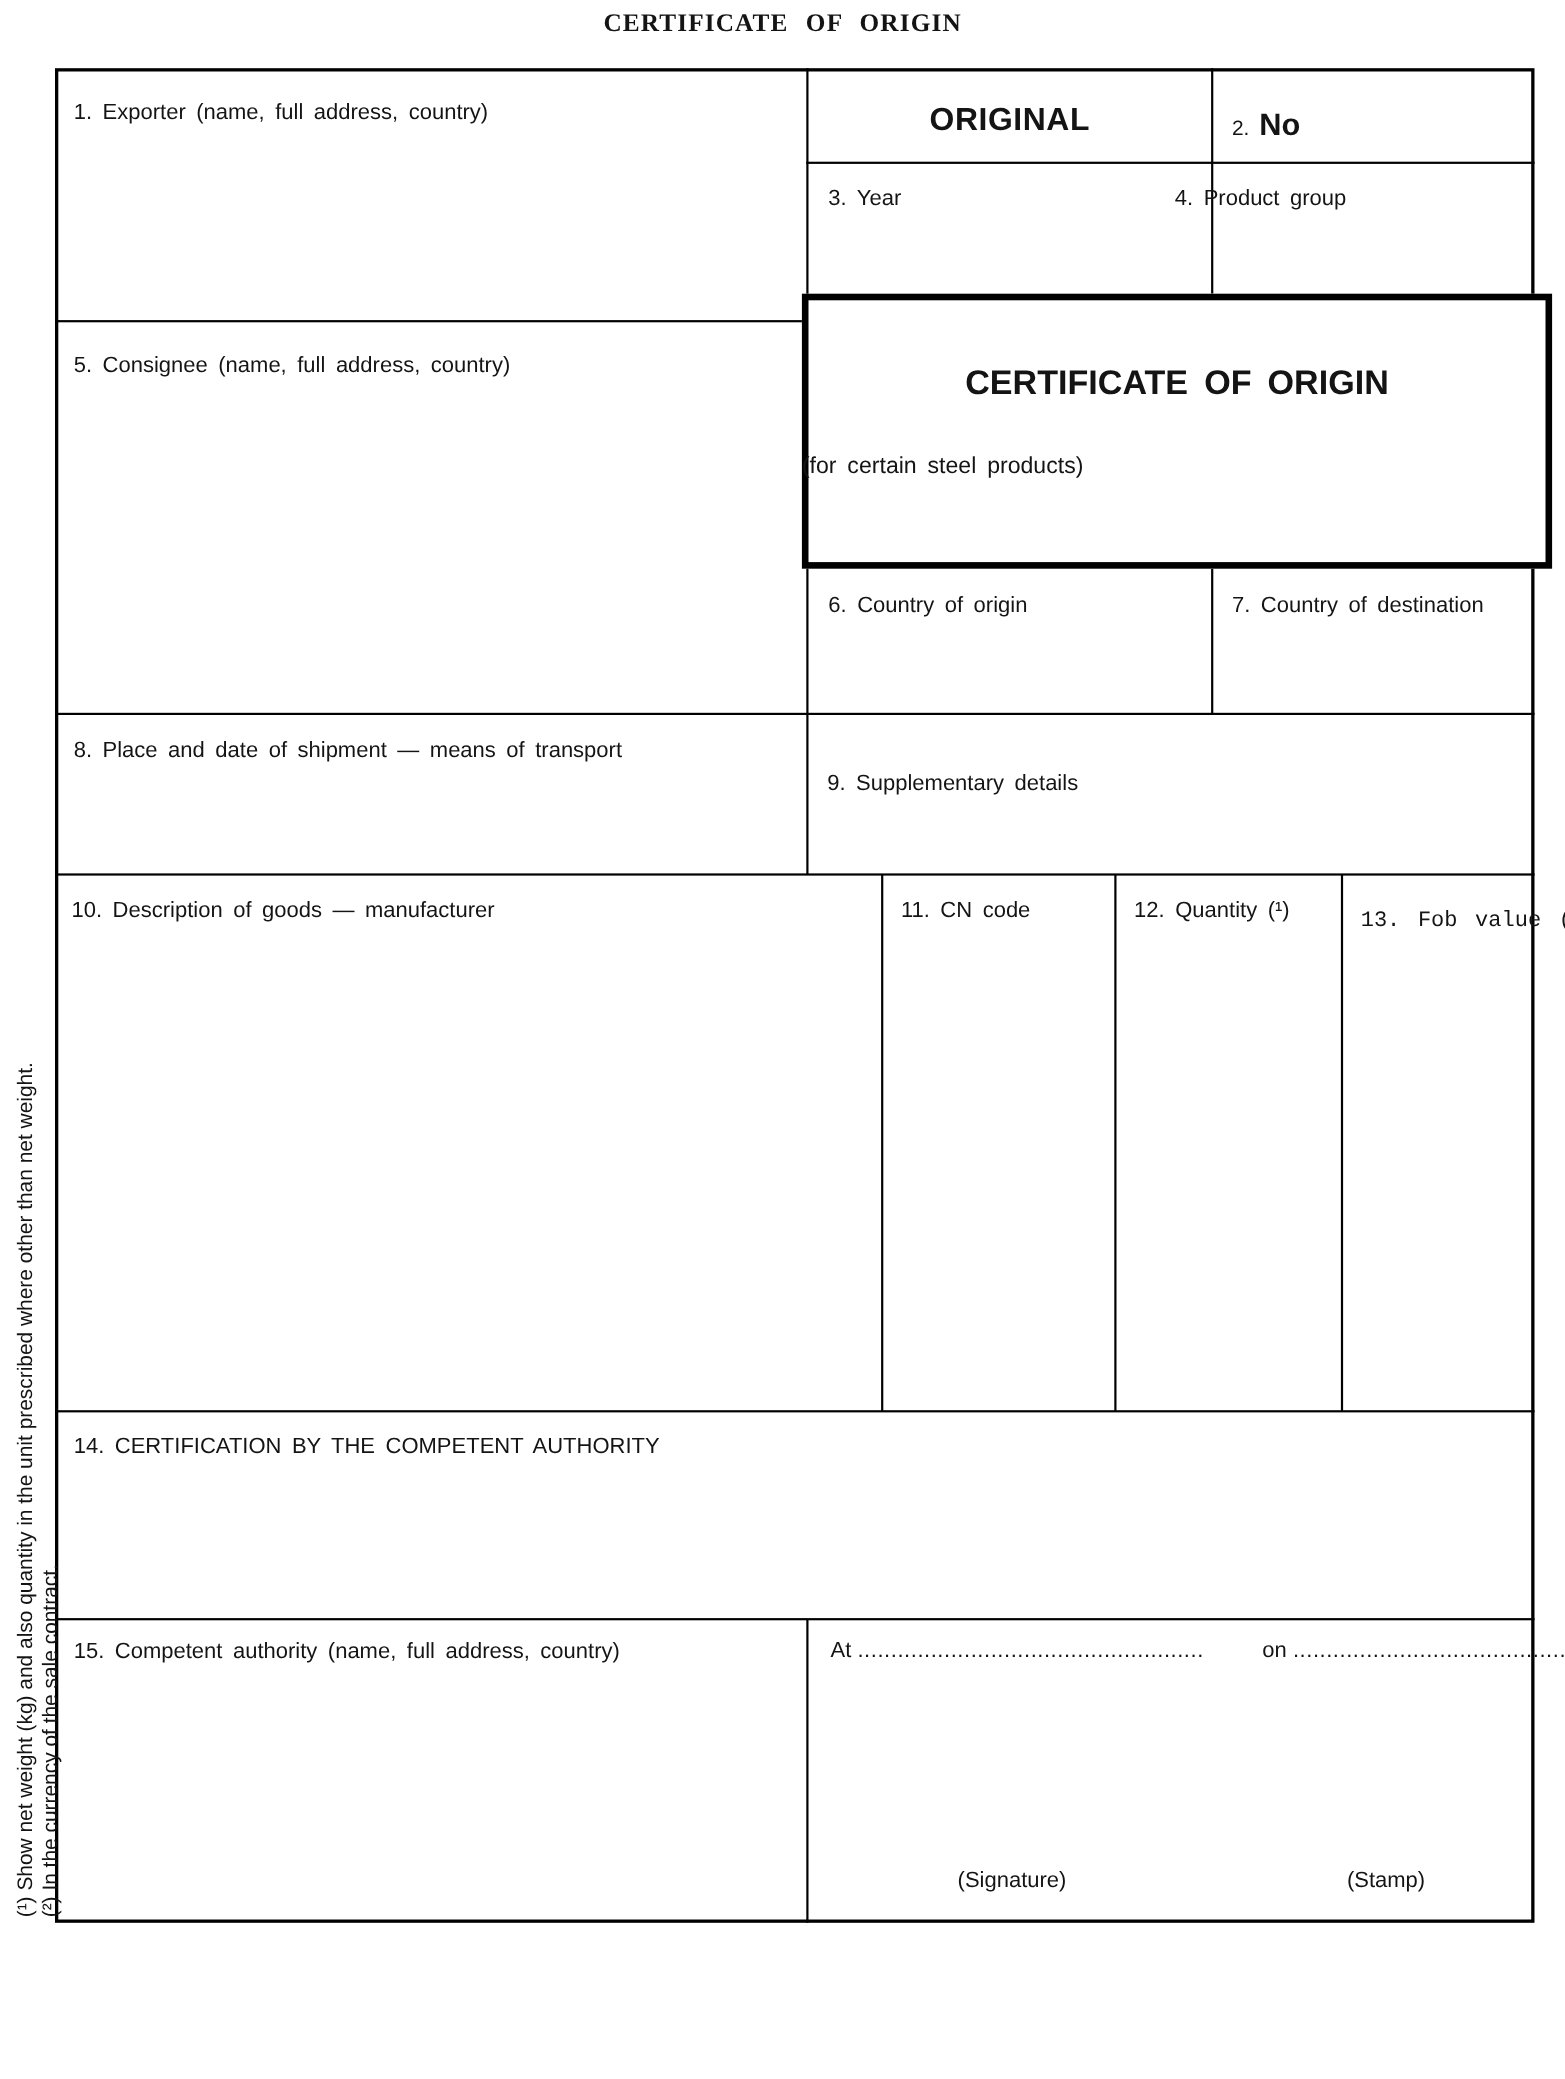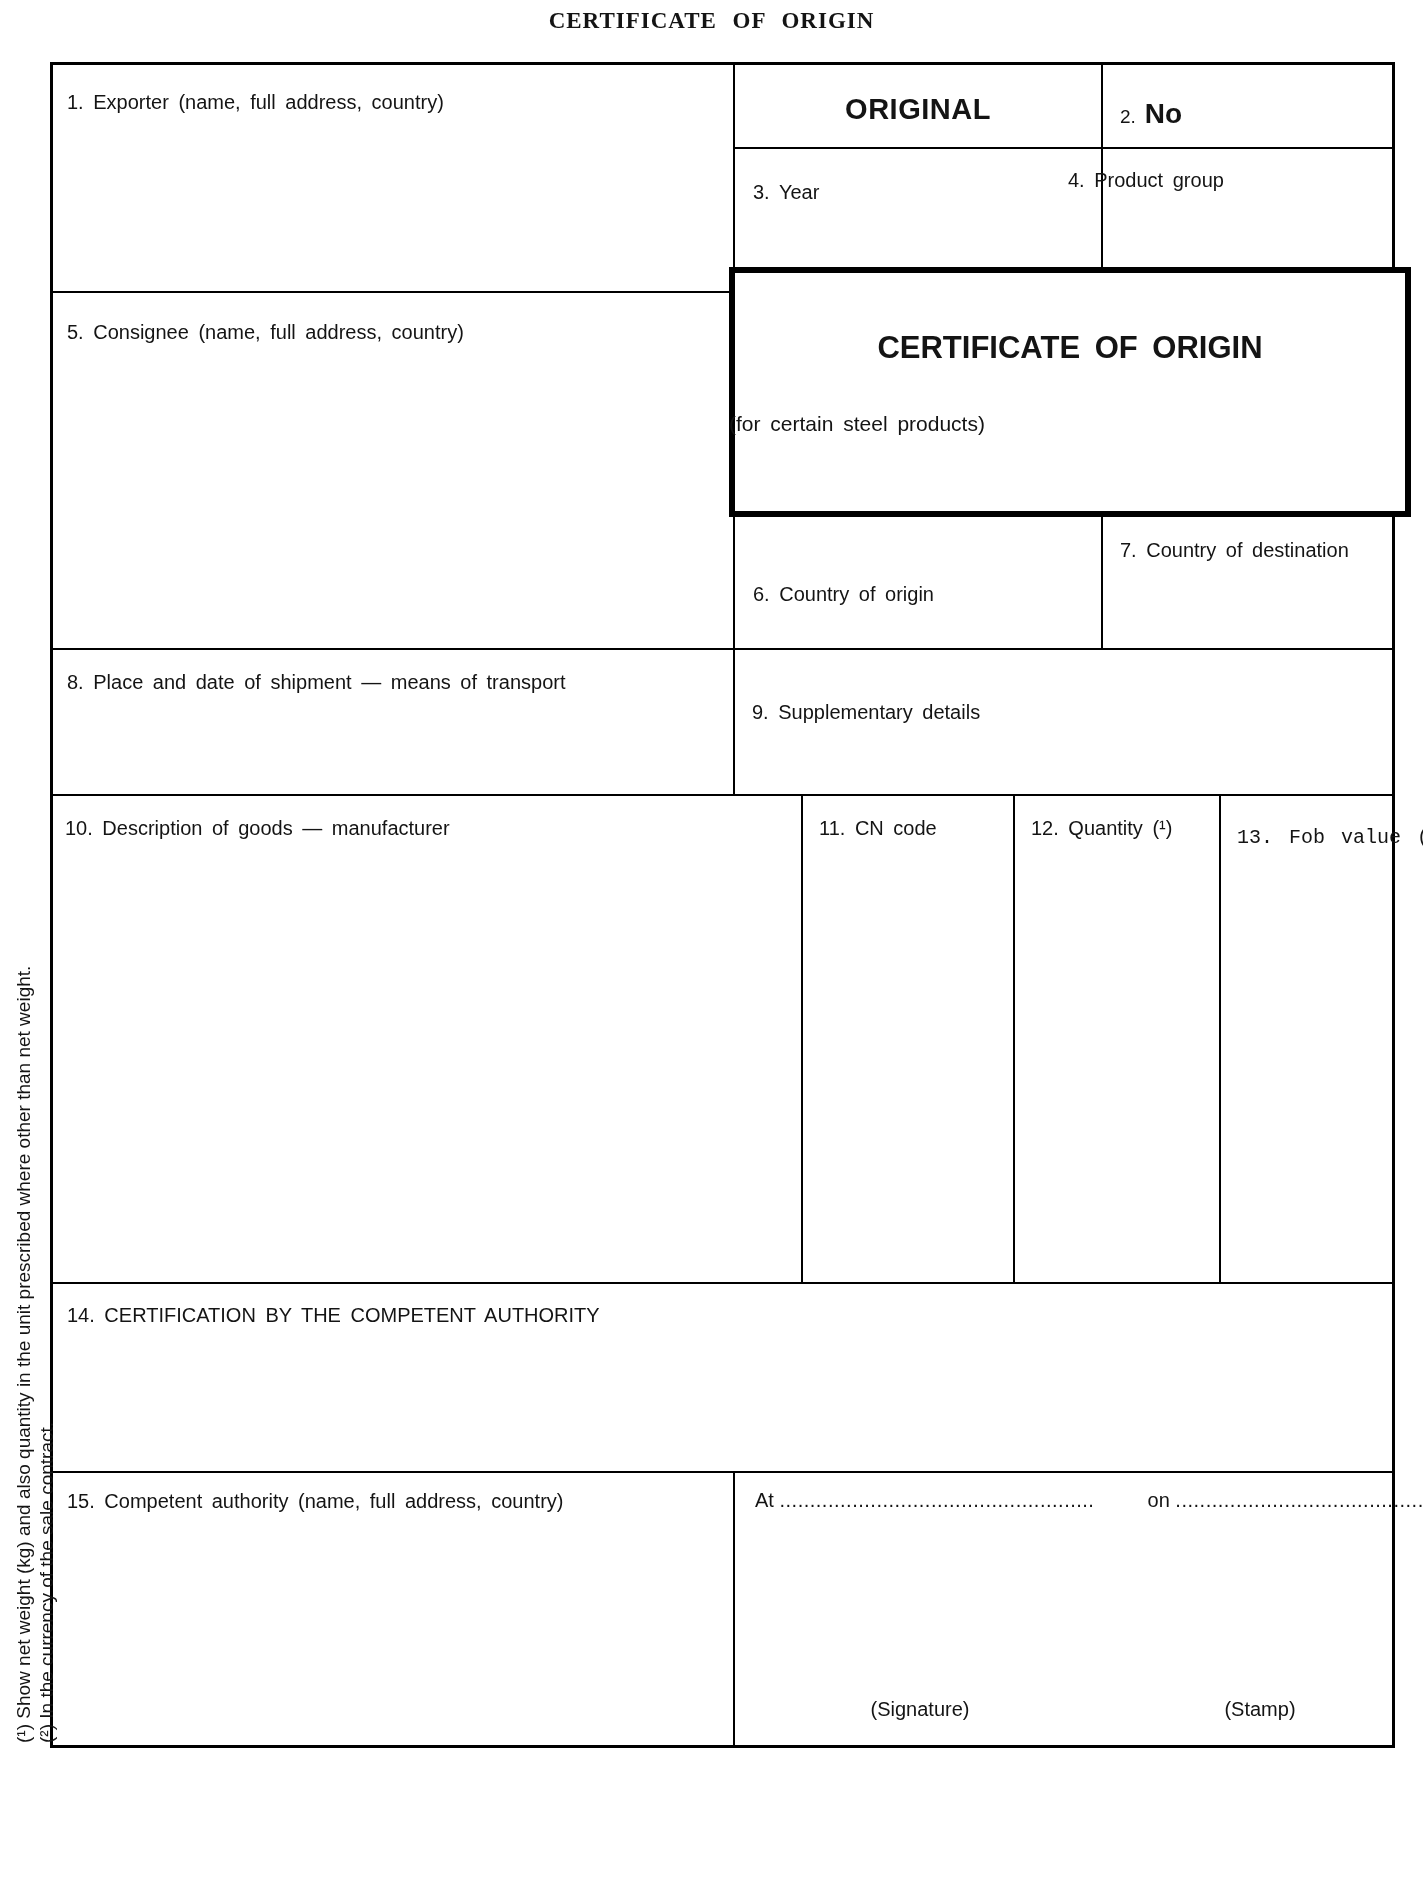--- a/index.html
+++ b/index.html
@@ -91,30 +91,30 @@
 
   <div class="lbl" style="left:67px;top:90px;">1. Exporter (name, full address, country)</div>
 
   <div class="original-cell">ORIGINAL</div>
 
   <div class="no-group">
     <span class="num">2.</span>
     <span class="val">No</span>
   </div>
 
-  <div class="lbl" style="left:753px;top:180px;">3. Year</div>
+  <div class="lbl" style="left:753px;top:168px;">3. Year</div>
   <div class="lbl" style="left:1068px;top:168px;">4. Product group</div>
 
   <div class="lbl" style="left:67px;top:320px;">5. Consignee (name, full address, country)</div>
 
   <div class="thickbox"></div>
   <div class="cert-title">CERTIFICATE OF ORIGIN</div>
   <div class="cert-sub">(for certain steel products)</div>
 
-  <div class="lbl" style="left:753px;top:538px;margin-top:44px;">6. Country of origin</div>
+  <div class="lbl" style="left:753px;top:538px;">6. Country of origin</div>
   <div class="lbl" style="left:1120px;top:538px;">7. Country of destination</div>
 
   <div class="lbl" style="left:67px;top:670px;">8. Place and date of shipment — means of transport</div>
   <div class="lbl" style="left:752px;top:700px;">9. Supplementary details</div>
 
   <div class="lbl" style="left:65px;top:816px;">10. Description of goods — manufacturer</div>
   <div class="lbl" style="left:819px;top:816px;">11. CN code</div>
   <div class="lbl" style="left:1031px;top:816px;">12. Quantity (¹)</div>
   <div class="lbl" style="left:1237px;top:826px;font-family:Liberation Mono, monospace;">13. Fob value (²)</div>
 

